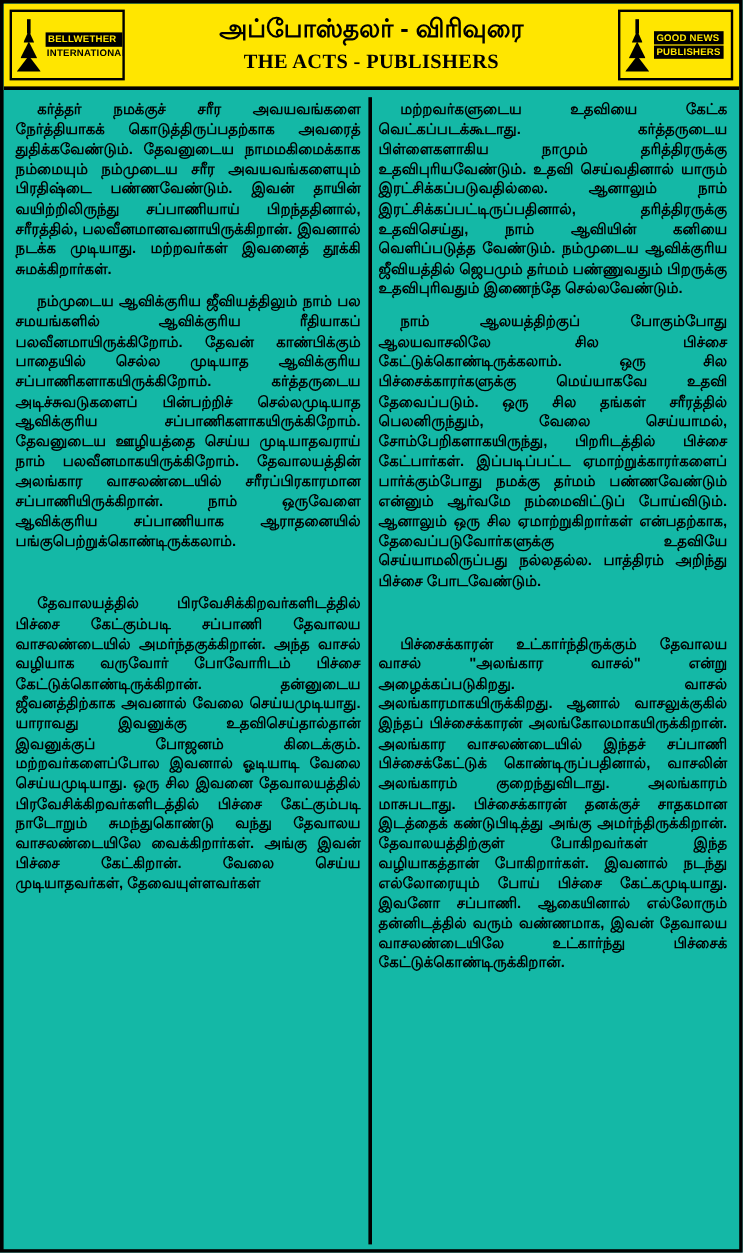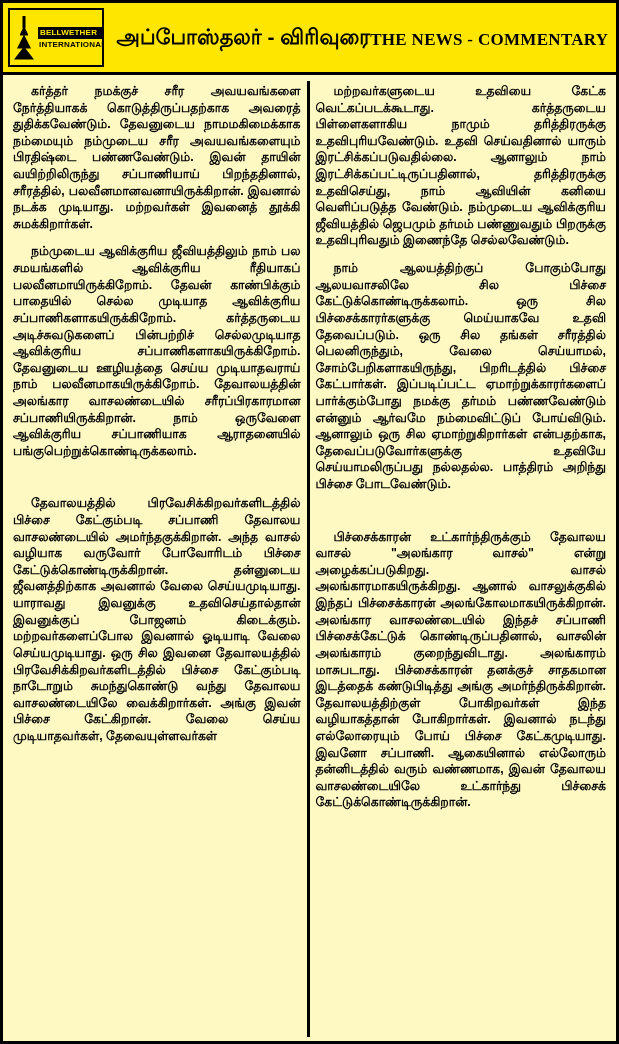--- a/index.html
+++ b/index.html
@@ -9,21 +9,21 @@
   }
   body {
     width: 619px;
     height: 1044px;
     font-family: "Liberation Sans", sans-serif;
   }
   .page {
     position: relative;
     width: 619px;
     height: 1044px;
-    background: #fef9c3;
+    background: #14b8a6;
     box-sizing: border-box;
     border: 3px solid #000000;
     overflow: hidden;
   }
   
   .header {
     position: relative;
     height: 72px;
     box-sizing: border-box;
     border-bottom: 3px solid #000000;
@@ -82,21 +82,21 @@
     white-space: nowrap;
   }
   .logo-text .plain {
     display: block;
     padding: 0 1px;
     white-space: nowrap;
   }
   .title-wrap {
     flex: 1 1 auto;
     display: flex;
-    flex-direction: row;
+    flex-direction: column;
     align-items: center;
     justify-content: center;
     padding: 4px 2px;
   }
   .title-ta {
     font-size: 21px;
     font-weight: bold;
     color: #000;
     line-height: 1.15;
     text-align: center;
@@ -156,23 +156,35 @@
         <div class="tower t4"></div>
       </div>
       <div class="logo-text">
         <span class="band">BELLWETHER</span>
         <span class="plain">INTERNATIONAL</span>
       </div>
     </div>
 
     <div class="title-wrap">
       <div class="title-ta">அப்போஸ்தலர் - விரிவுரை</div>
-      <div class="title-en">THE NEWS - COMMENTARY</div>
-    </div>
-
+      <div class="title-en">THE ACTS - PUBLISHERS</div>
+    </div>
+
+    <div class="logo-box right">
+      <div class="logo-mark">
+        <div class="tower t1"></div>
+        <div class="tower t2"></div>
+        <div class="tower t3"></div>
+        <div class="tower t4"></div>
+      </div>
+      <div class="logo-text">
+        <span class="band">GOOD NEWS</span>
+        <span class="band">PUBLISHERS</span>
+      </div>
+    </div>
 
   </div>
 
   <div class="body-area">
 
     <div class="col left">
       <p class="para">கர்த்தர் நமக்குச் சரீர அவயவங்களை நேர்த்தியாகக் கொடுத்திருப்பதற்காக அவரைத் துதிக்கவேண்டும். தேவனுடைய நாமமகிமைக்காக நம்மையும் நம்முடைய சரீர அவயவங்களையும் பிரதிஷ்டை பண்ணவேண்டும். இவன் தாயின் வயிற்றிலிருந்து சப்பாணியாய் பிறந்ததினால், சரீரத்தில், பலவீனமானவனாயிருக்கிறான். இவனால் நடக்க முடியாது. மற்றவர்கள் இவனைத் தூக்கி சுமக்கிறார்கள்.</p>
       <p class="para">நம்முடைய ஆவிக்குரிய ஜீவியத்திலும் நாம் பல சமயங்களில் ஆவிக்குரிய ரீதியாகப் பலவீனமாயிருக்கிறோம். தேவன் காண்பிக்கும் பாதையில் செல்ல முடியாத ஆவிக்குரிய சப்பாணிகளாகயிருக்கிறோம். கர்த்தருடைய அடிச்சுவடுகளைப் பின்பற்றிச் செல்லமுடியாத ஆவிக்குரிய சப்பாணிகளாகயிருக்கிறோம். தேவனுடைய ஊழியத்தை செய்ய முடியாதவராய் நாம் பலவீனமாகயிருக்கிறோம். தேவாலயத்தின் அலங்கார வாசலண்டையில் சரீரப்பிரகாரமான சப்பாணியிருக்கிறான். நாம் ஒருவேளை ஆவிக்குரிய சப்பாணியாக ஆராதனையில் பங்குபெற்றுக்கொண்டிருக்கலாம்.</p>
       <p class="para">தேவாலயத்தில் பிரவேசிக்கிறவர்களிடத்தில் பிச்சை கேட்கும்படி சப்பாணி தேவாலய வாசலண்டையில் அமர்ந்தகுக்கிறான். அந்த வாசல் வழியாக வருவோர் போவோரிடம் பிச்சை கேட்டுக்கொண்டிருக்கிறான். தன்னுடைய ஜீவனத்திற்காக அவனால் வேலை செய்யமுடியாது. யாராவது இவனுக்கு உதவிசெய்தால்தான் இவனுக்குப் போஜனம் கிடைக்கும். மற்றவர்களைப்போல இவனால் ஓடியாடி வேலை செய்யமுடியாது. ஒரு சில இவனை தேவாலயத்தில் பிரவேசிக்கிறவர்களிடத்தில் பிச்சை கேட்கும்படி நாடோறும் சுமந்துகொண்டு வந்து தேவாலய வாசலண்டையிலே வைக்கிறார்கள். அங்கு இவன் பிச்சை கேட்கிறான். வேலை செய்ய முடியாதவர்கள், தேவையுள்ளவர்கள்</p>
     </div>

